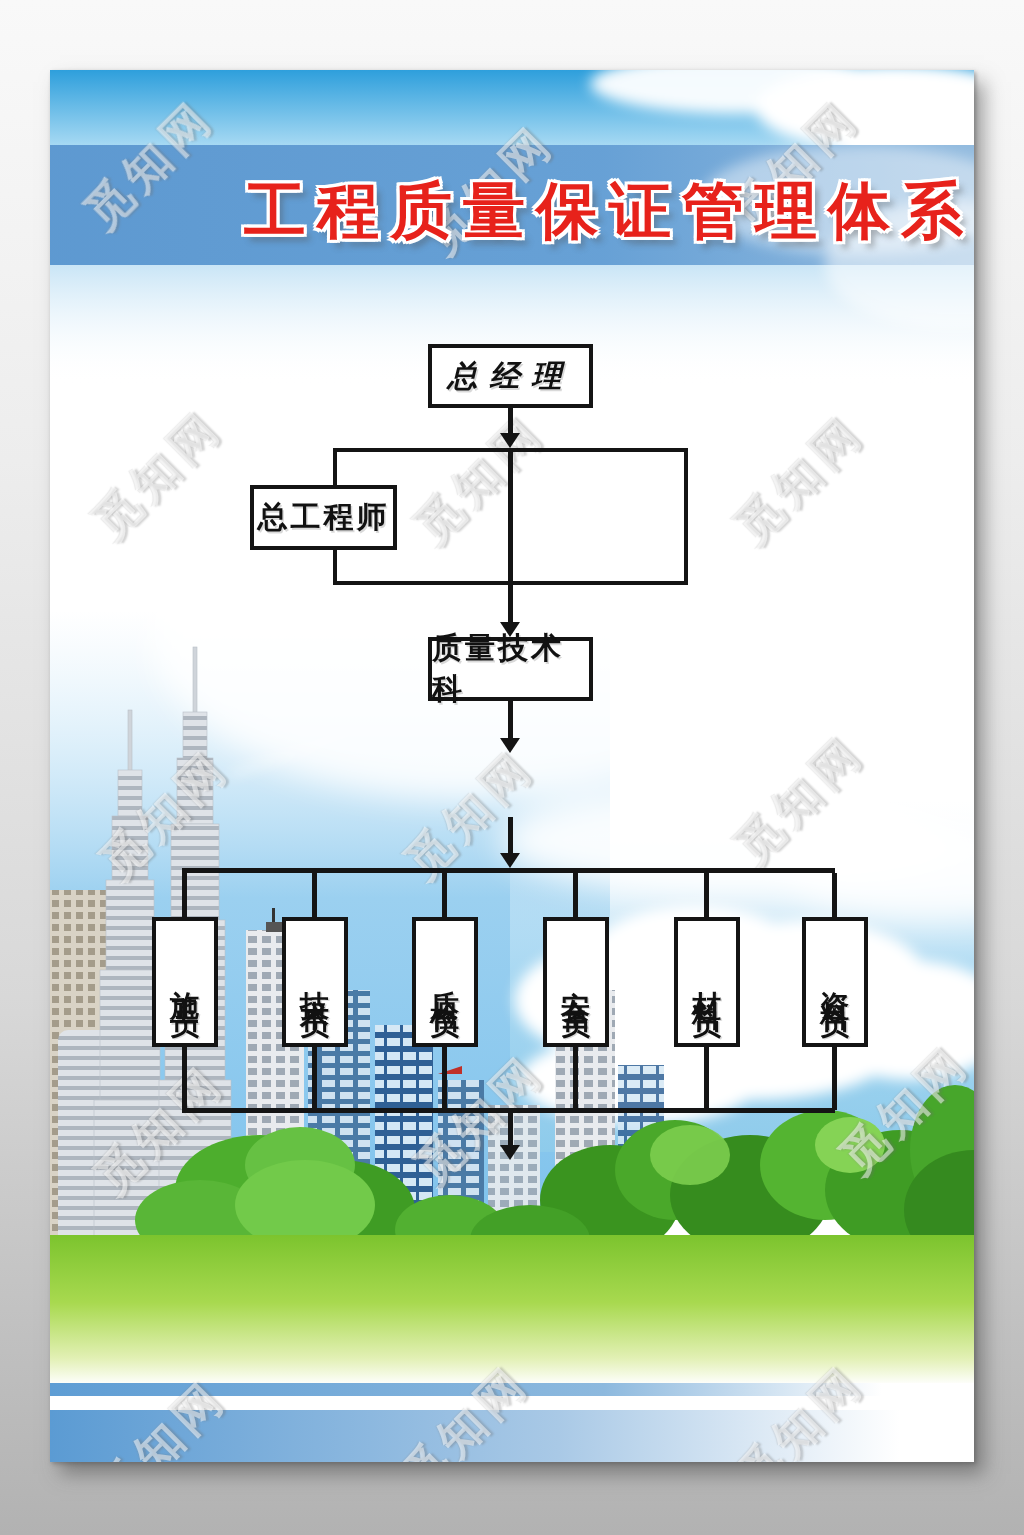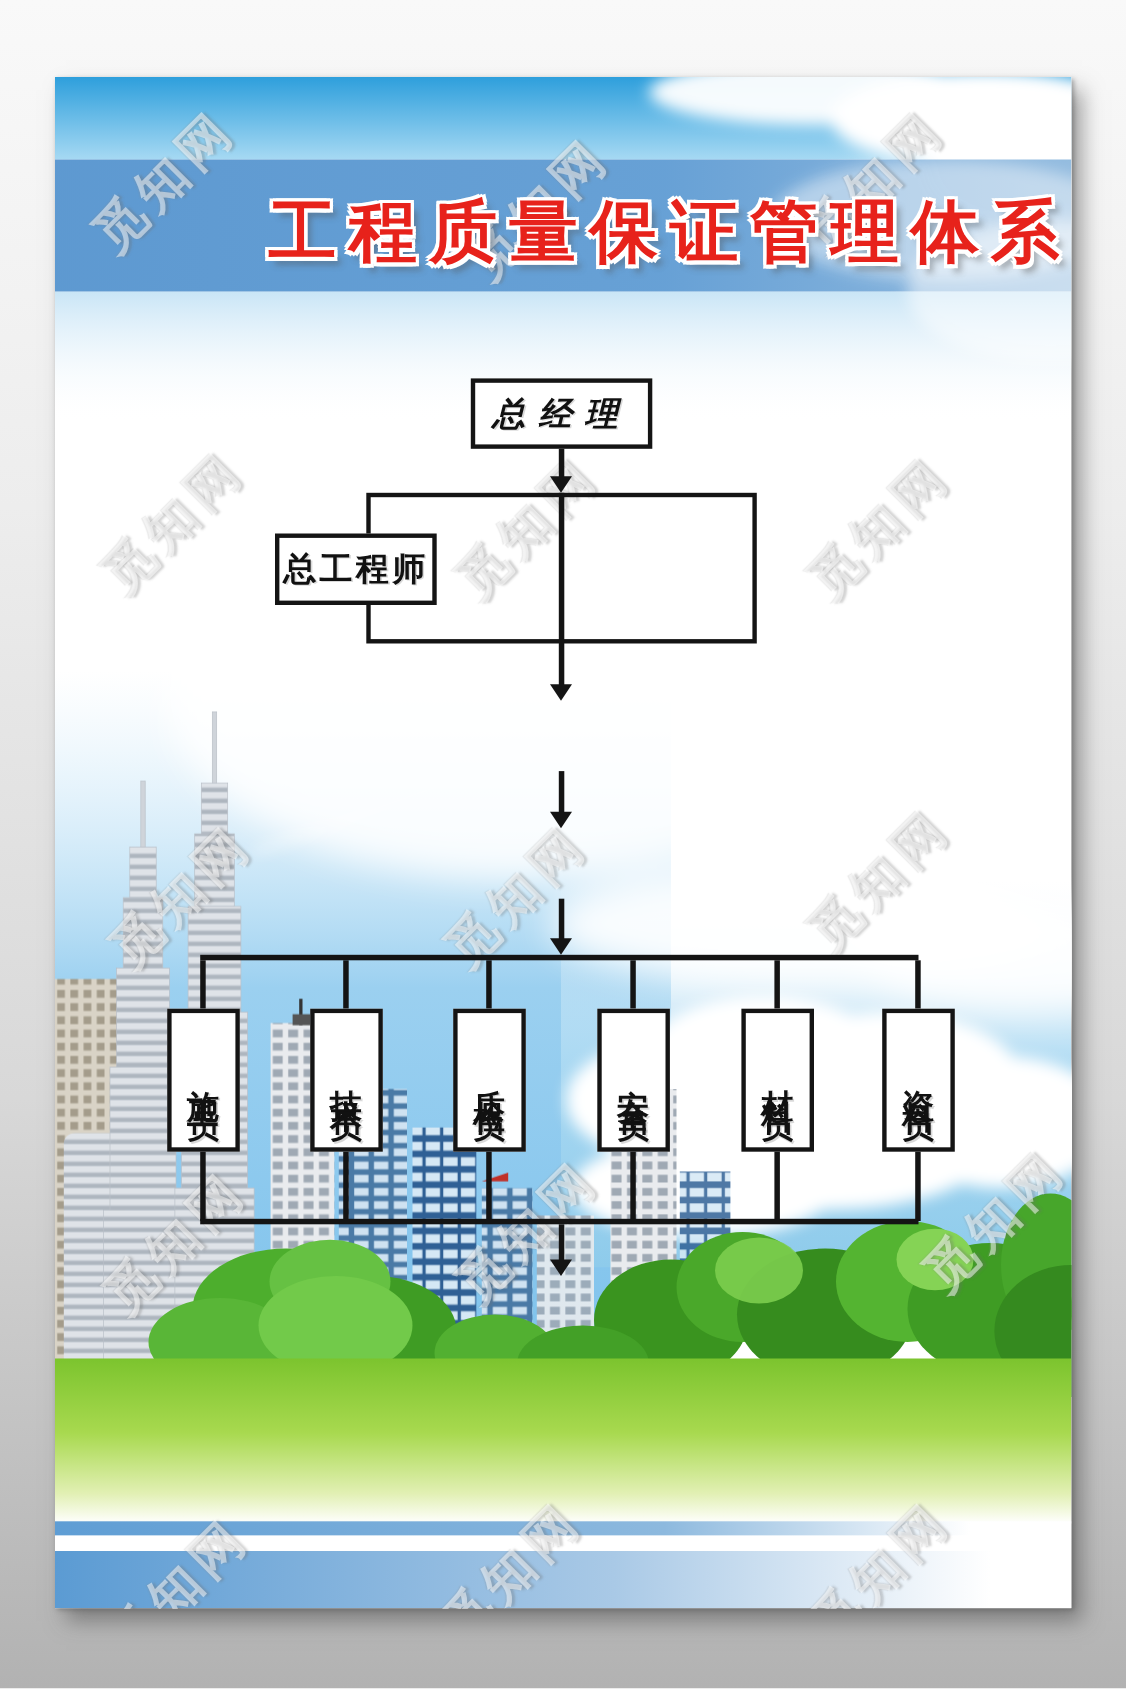--- a/index.html
+++ b/index.html
@@ -225,20 +225,21 @@
     <div class="node" style="left:378px;top:274px;width:165px;height:64px;letter-spacing:12px;font-style:italic;">总经理</div>
     <div class="vline" style="left:458px;top:338px;height:28px;"></div>
     <div class="arr" style="left:450px;top:363px;"></div>
 
     <div class="frame" style="left:283px;top:378px;width:355px;height:137px;"></div>
     <div class="vline" style="left:458px;top:378px;height:176px;"></div>
     <div class="arr" style="left:450px;top:552px;"></div>
 
     <div class="node" style="left:200px;top:415px;width:147px;height:65px;letter-spacing:3px;">总工程师</div>
 
+    <div class="node" style="left:378px;top:567px;width:165px;height:64px;letter-spacing:3px;">质量技术科</div>
     <div class="vline" style="left:458px;top:631px;height:40px;"></div>
     <div class="arr" style="left:450px;top:668px;"></div>
 
     <div class="vline" style="left:458px;top:747px;height:38px;"></div>
     <div class="arr" style="left:450px;top:783px;"></div>
 
     <div class="hline" style="left:132px;top:798px;width:653px;"></div>
     <div class="vline" style="left:132px;top:803px;height:44px;"></div>
     <div class="vline" style="left:262px;top:803px;height:44px;"></div>
     <div class="vline" style="left:392px;top:803px;height:44px;"></div>

